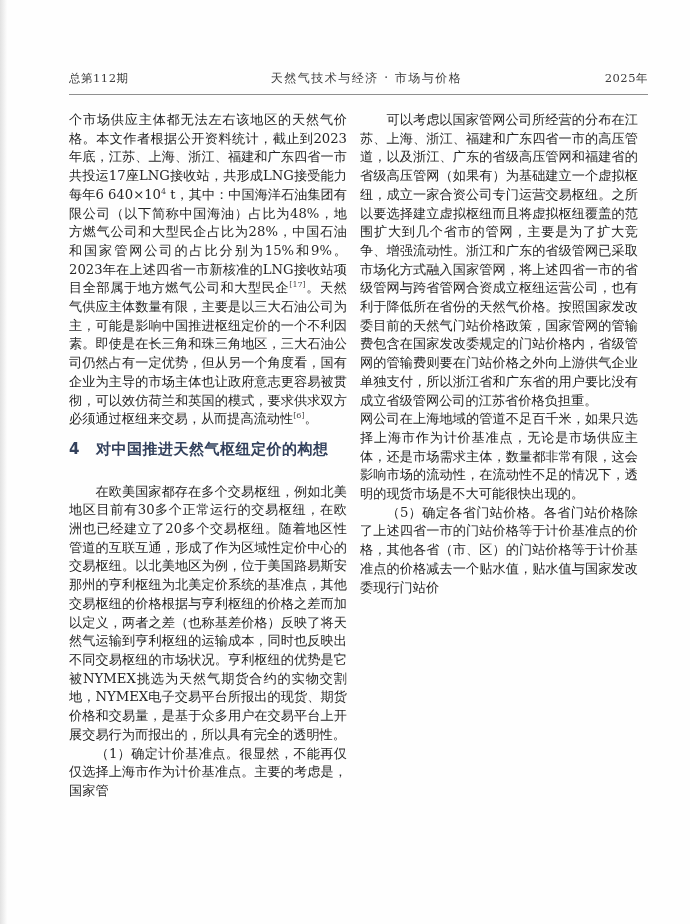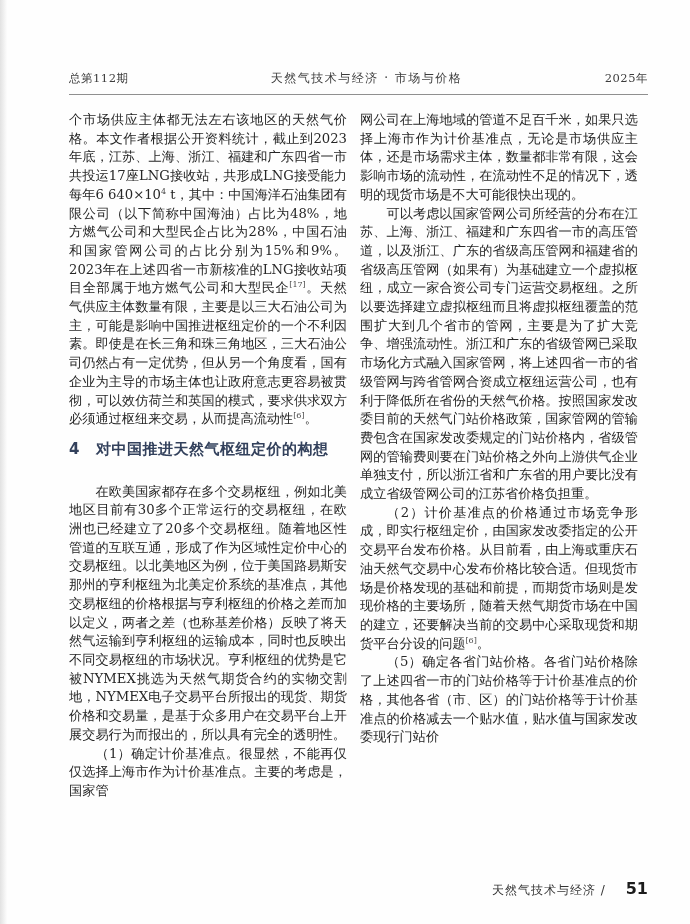--- a/index.html
+++ b/index.html
@@ -73,24 +73,19 @@
   <div class="header-rule"></div>
 
   <div class="columns">
     <div class="col">
         <p class="para cont">个市场供应主体都无法左右该地区的天然气价格。本文作者根据公开资料统计，截止到2023年底，江苏、上海、浙江、福建和广东四省一市共投运17座LNG接收站，共形成LNG接受能力每年6 640×10<sup>4</sup> t，其中：中国海洋石油集团有限公司（以下简称中国海油）占比为48%，地方燃气公司和大型民企占比为28%，中国石油和国家管网公司的占比分别为15%和9%。2023年在上述四省一市新核准的LNG接收站项目全部属于地方燃气公司和大型民企<sup>[17]</sup>。天然气供应主体数量有限，主要是以三大石油公司为主，可能是影响中国推进枢纽定价的一个不利因素。即使是在长三角和珠三角地区，三大石油公司仍然占有一定优势，但从另一个角度看，国有企业为主导的市场主体也让政府意志更容易被贯彻，可以效仿荷兰和英国的模式，要求供求双方必须通过枢纽来交易，从而提高流动性<sup>[6]</sup>。</p>
         <h2 class="section-heading"><span class="sec-num">4</span>对中国推进天然气枢纽定价的构想</h2>
         <p class="para indent">在欧美国家都存在多个交易枢纽，例如北美地区目前有30多个正常运行的交易枢纽，在欧洲也已经建立了20多个交易枢纽。随着地区性管道的互联互通，形成了作为区域性定价中心的交易枢纽。以北美地区为例，位于美国路易斯安那州的亨利枢纽为北美定价系统的基准点，其他交易枢纽的价格根据与亨利枢纽的价格之差而加以定义，两者之差（也称基差价格）反映了将天然气运输到亨利枢纽的运输成本，同时也反映出不同交易枢纽的市场状况。亨利枢纽的优势是它被NYMEX挑选为天然气期货合约的实物交割地，NYMEX电子交易平台所报出的现货、期货价格和交易量，是基于众多用户在交易平台上开展交易行为而报出的，所以具有完全的透明性。</p>
         <p class="para indent">（1）确定计价基准点。很显然，不能再仅仅选择上海市作为计价基准点。主要的考虑是，国家管</p>
       </div>
     <div class="col">
+        <p class="para indent">可以考虑以国家管网公司所经营的分布在江苏、上海、浙江、福建和广东四省一市的高压管道，以及浙江、广东的省级高压管网和福建省的省级高压管网（如果有）为基础建立一个虚拟枢纽，成立一家合资公司专门运营交易枢纽。之所以要选择建立虚拟枢纽而且将虚拟枢纽覆盖的范围扩大到几个省市的管网，主要是为了扩大竞争、增强流动性。浙江和广东的省级管网已采取市场化方式融入国家管网，将上述四省一市的省级管网与跨省管网合资成立枢纽运营公司，也有利于降低所在省份的天然气价格。按照国家发改委目前的天然气门站价格政策，国家管网的管输费包含在国家发改委规定的门站价格内，省级管网的管输费则要在门站价格之外向上游供气企业单独支付，所以浙江省和广东省的用户要比没有成立省级管网公司的江苏省价格负担重。</p>
         <p class="para cont">网公司在上海地域的管道不足百千米，如果只选择上海市作为计价基准点，无论是市场供应主体，还是市场需求主体，数量都非常有限，这会影响市场的流动性，在流动性不足的情况下，透明的现货市场是不大可能很快出现的。</p>
-        <p class="para indent">可以考虑以国家管网公司所经营的分布在江苏、上海、浙江、福建和广东四省一市的高压管道，以及浙江、广东的省级高压管网和福建省的省级高压管网（如果有）为基础建立一个虚拟枢纽，成立一家合资公司专门运营交易枢纽。之所以要选择建立虚拟枢纽而且将虚拟枢纽覆盖的范围扩大到几个省市的管网，主要是为了扩大竞争、增强流动性。浙江和广东的省级管网已采取市场化方式融入国家管网，将上述四省一市的省级管网与跨省管网合资成立枢纽运营公司，也有利于降低所在省份的天然气价格。按照国家发改委目前的天然气门站价格政策，国家管网的管输费包含在国家发改委规定的门站价格内，省级管网的管输费则要在门站价格之外向上游供气企业单独支付，所以浙江省和广东省的用户要比没有成立省级管网公司的江苏省价格负担重。</p>
-        <p class="para indent">（2）计价基准点的价格通过市场竞争形成，即实行枢纽定价，由国家发改委指定的公开交易平台发布价格。从目前看，由上海或重庆石油天然气交易中心发布价格比较合适。但现货市场是价格发现的基础和前提，而期货市场则是发现价格的主要场所，随着天然气期货市场在中国的建立，还要解决当前的交易中心采取现货和期货平台分设的问题<sup>[6]</sup>。</p>
         <p class="para indent">（5）确定各省门站价格。各省门站价格除了上述四省一市的门站价格等于计价基准点的价格，其他各省（市、区）的门站价格等于计价基准点的价格减去一个贴水值，贴水值与国家发改委现行门站价</p>
       </div>
   </div>
 
-  <div class="page-footer">
-    <span class="footer-journal">天然气技术与经济 /</span>
-    <span class="footer-page-number">51</span>
-  </div>
 </div>
 
 </body></html>

